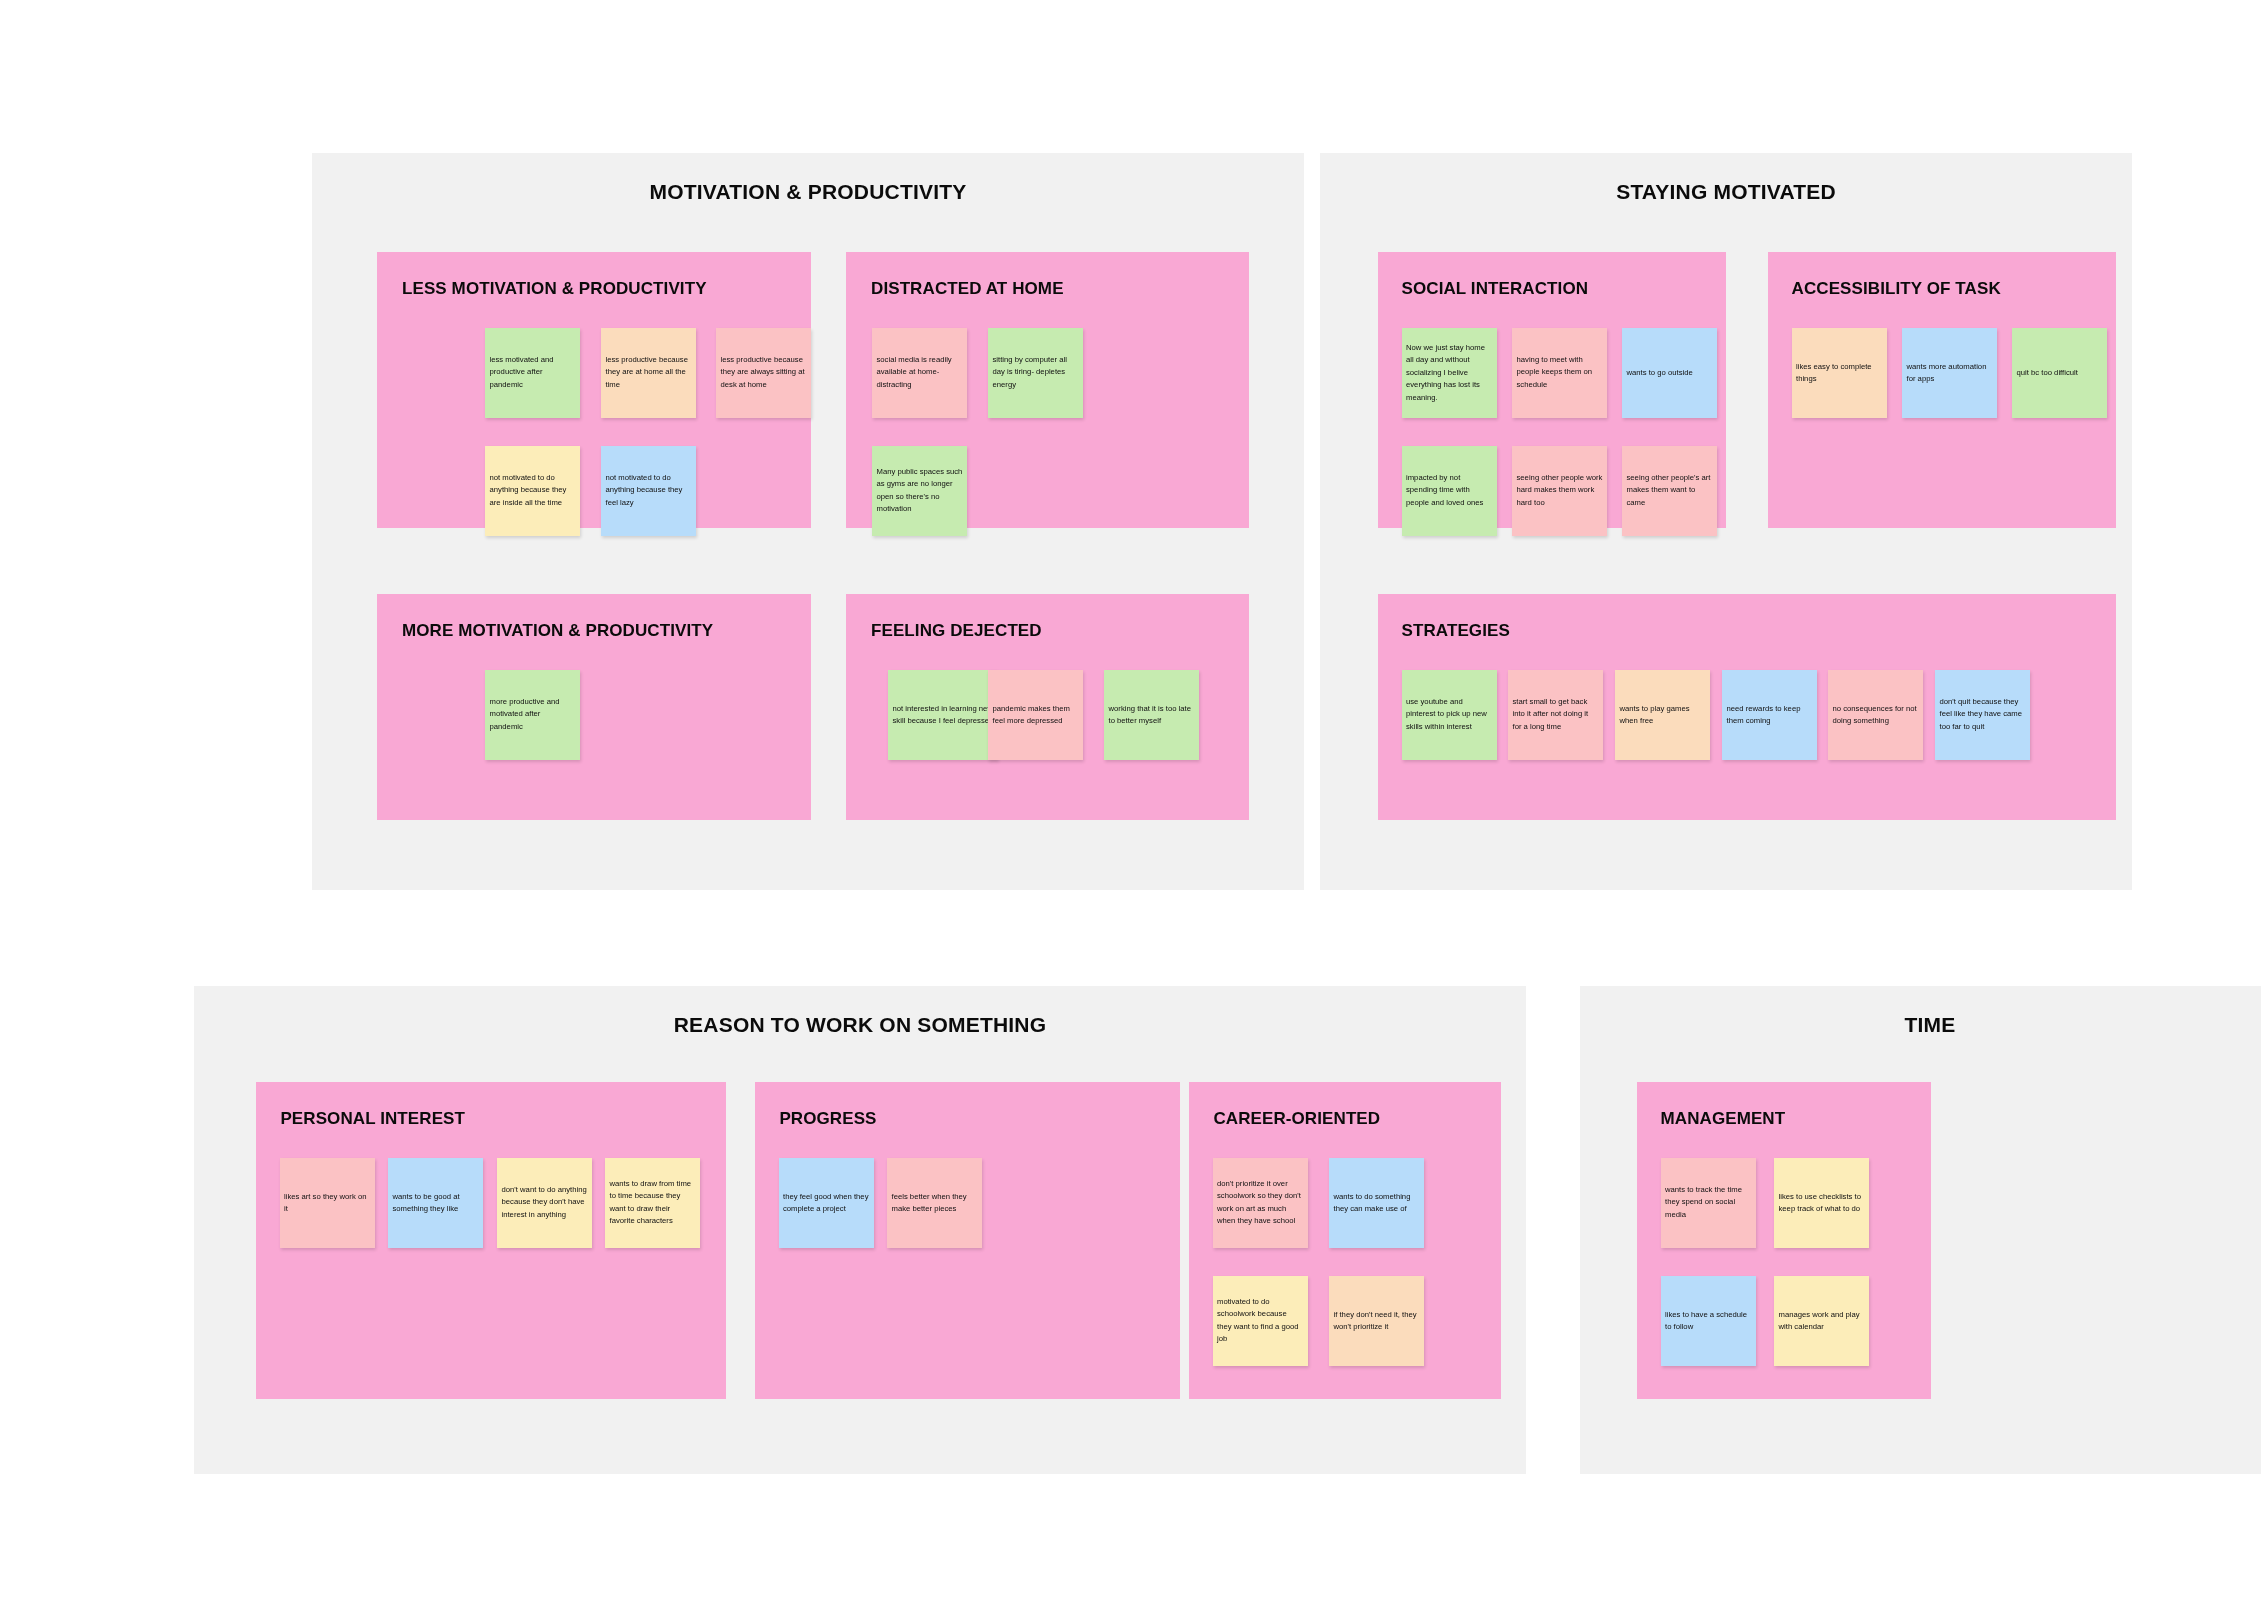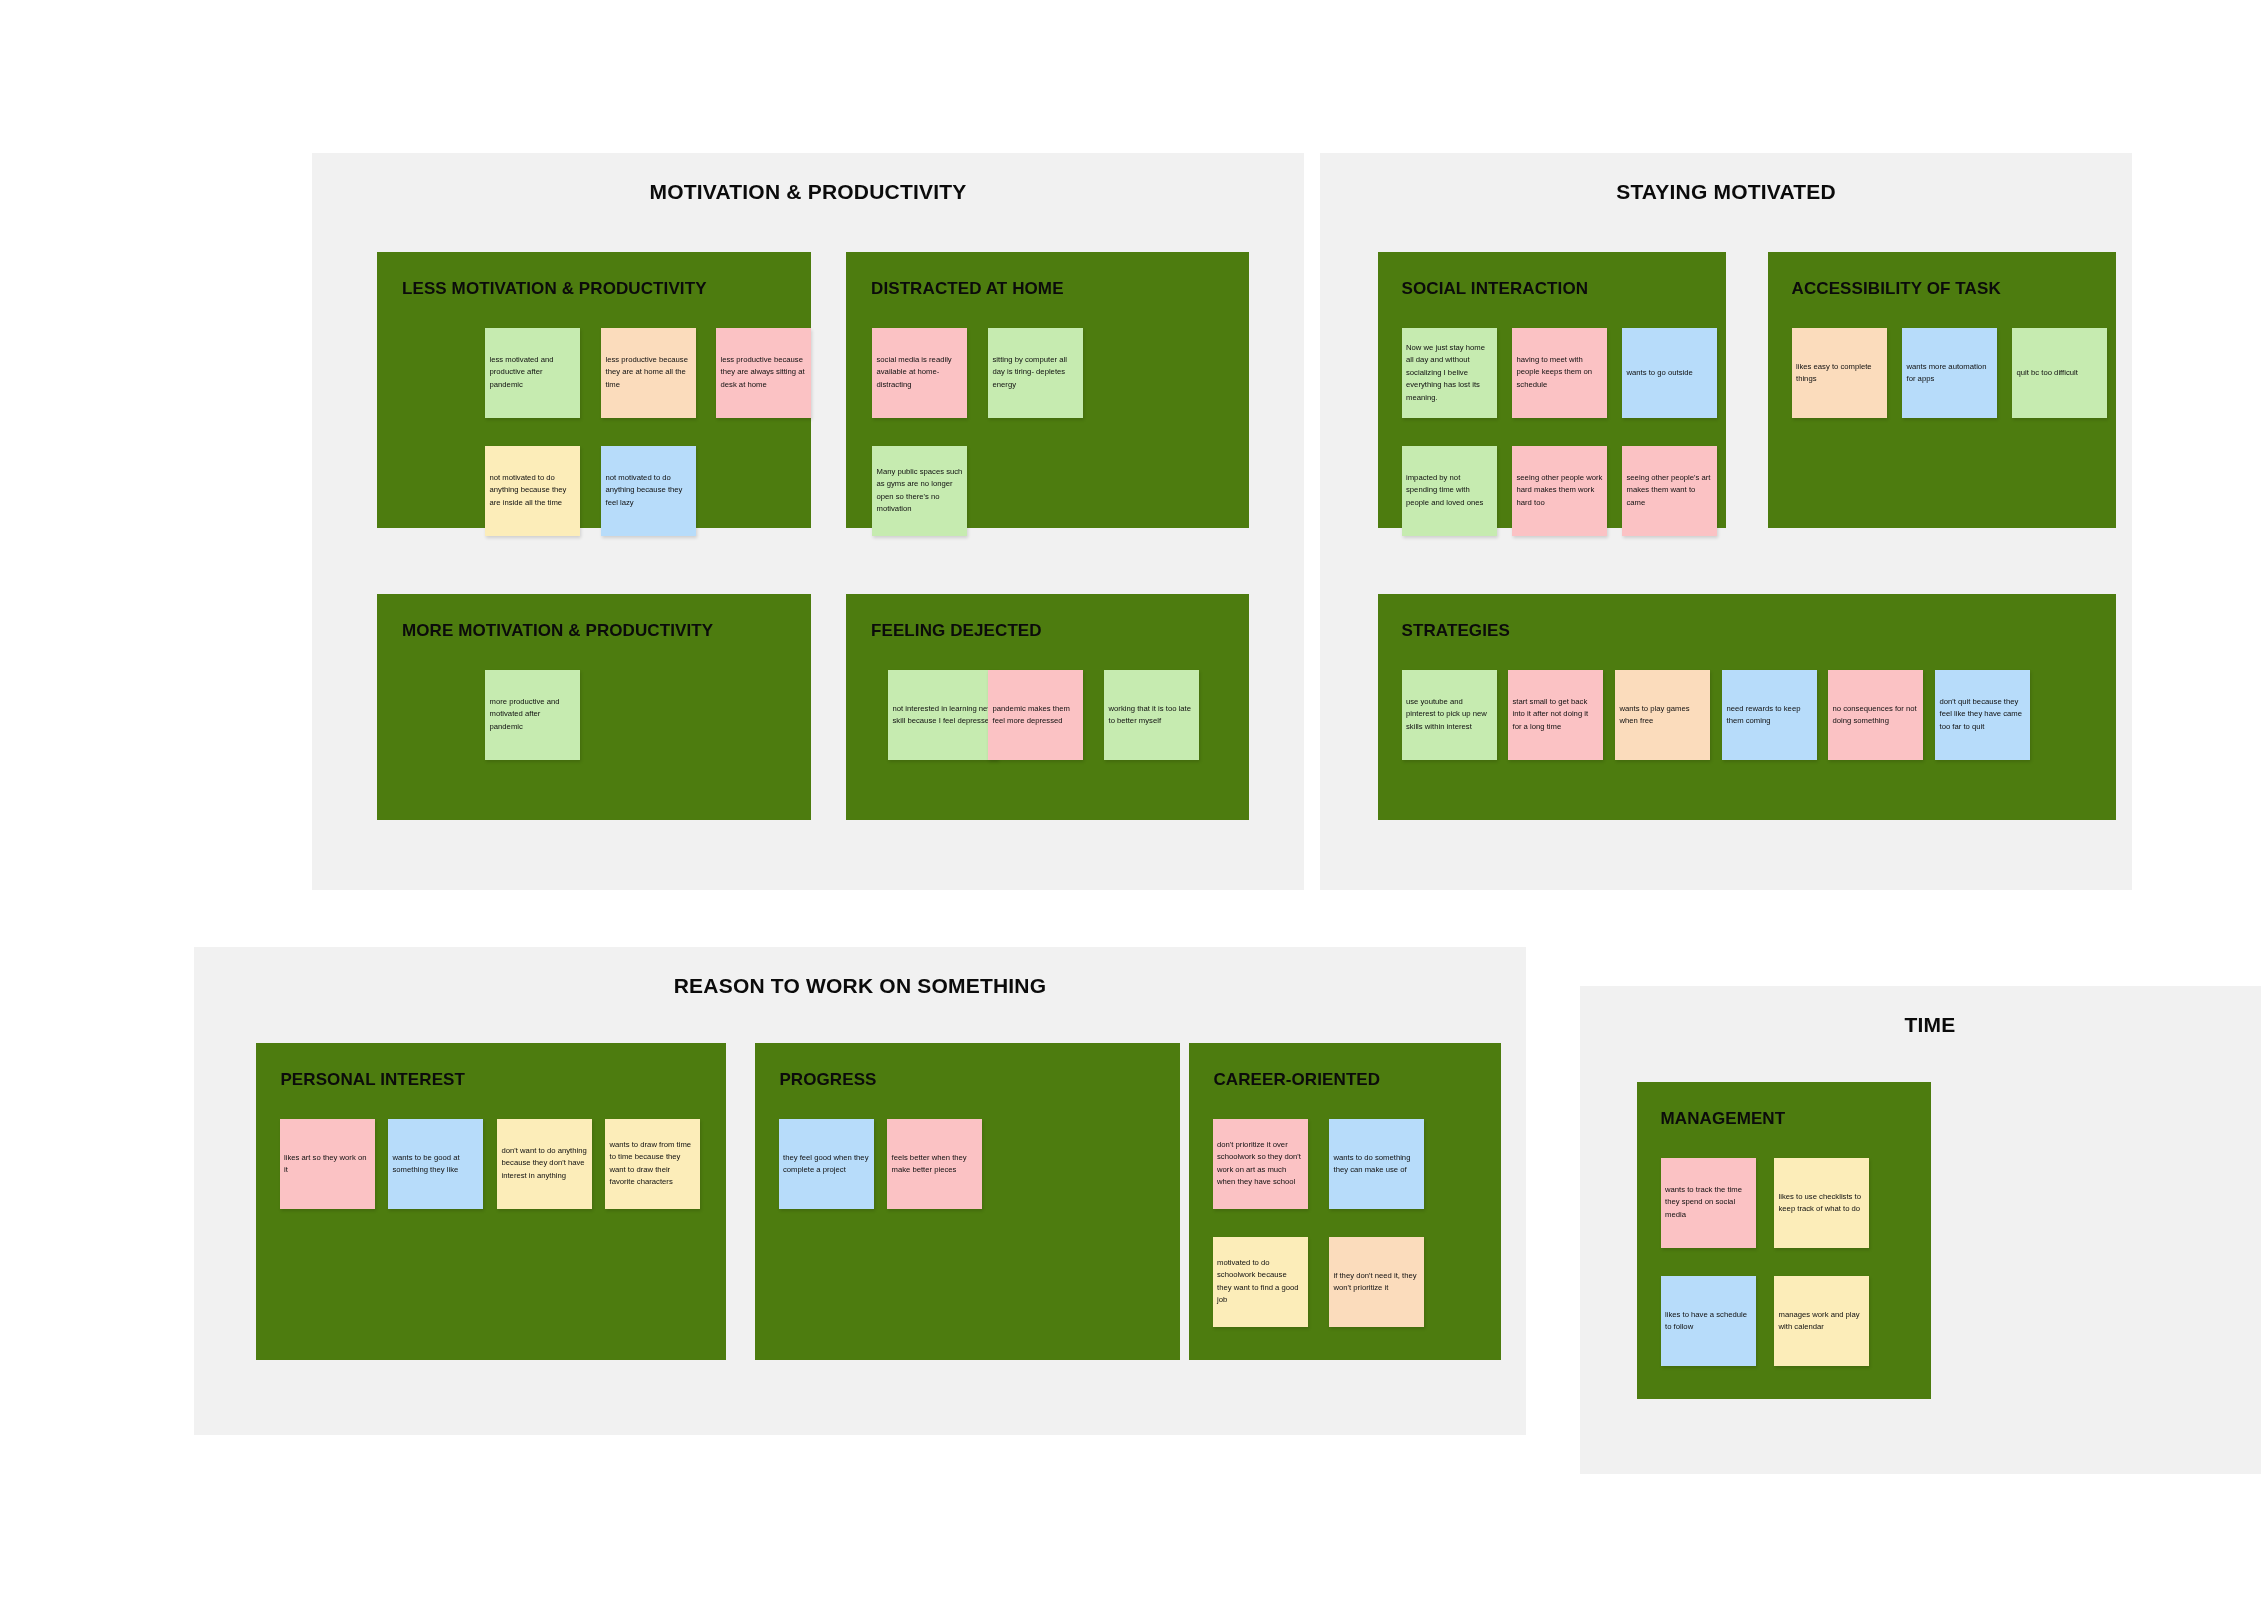--- a/index.html
+++ b/index.html
@@ -32,21 +32,21 @@
     font-weight: 700;
     font-size: 21px;
     letter-spacing: 0.2px;
     color: #0b0b0b;
     line-height: 1;
   }
 
   
   .group {
     position: absolute;
-    background: #4d7c0f;
+    background: #f9a8d4;
     box-sizing: border-box;
   }
   .group-title {
     position: absolute;
     font-weight: 700;
     font-size: 17px;
     letter-spacing: 0.1px;
     color: #0b0b0b;
     white-space: nowrap;
     line-height: 1;
@@ -213,21 +213,21 @@
         <div class="note c-pink" style="left:450px; top:76px; width:95px; height:90px;">
           <span class="note-text">no consequences for not doing something</span>
         </div>
         <div class="note c-blue" style="left:557px; top:76px; width:95px; height:90px;">
           <span class="note-text">don't quit because they feel like they have came too far to quit</span>
         </div>
       </div>
     </div>
   </div>
 
-  <div class="board" style="left:194px; top:947px; width:1332px; height:488px;">
+  <div class="board" style="left:194px; top:986px; width:1332px; height:488px;">
     <div class="board-title" style="position:absolute; top:28px;">REASON TO WORK ON SOMETHING</div>
 
     <div class="group" style="left:62px; top:96px; width:470px; height:317px;">
       <div class="group-title" style="left:24.4px; top:28px;">PERSONAL INTEREST</div>
       <div class="notes" style="left:0; top:0; right:0; bottom:0;">
         <div class="note c-pink" style="left:23.5px; top:76px; width:95px; height:90px;">
           <span class="note-text">likes art so they work on it</span>
         </div>
         <div class="note c-blue" style="left:132px; top:76px; width:95px; height:90px;">
           <span class="note-text">wants to be good at something they like</span>

